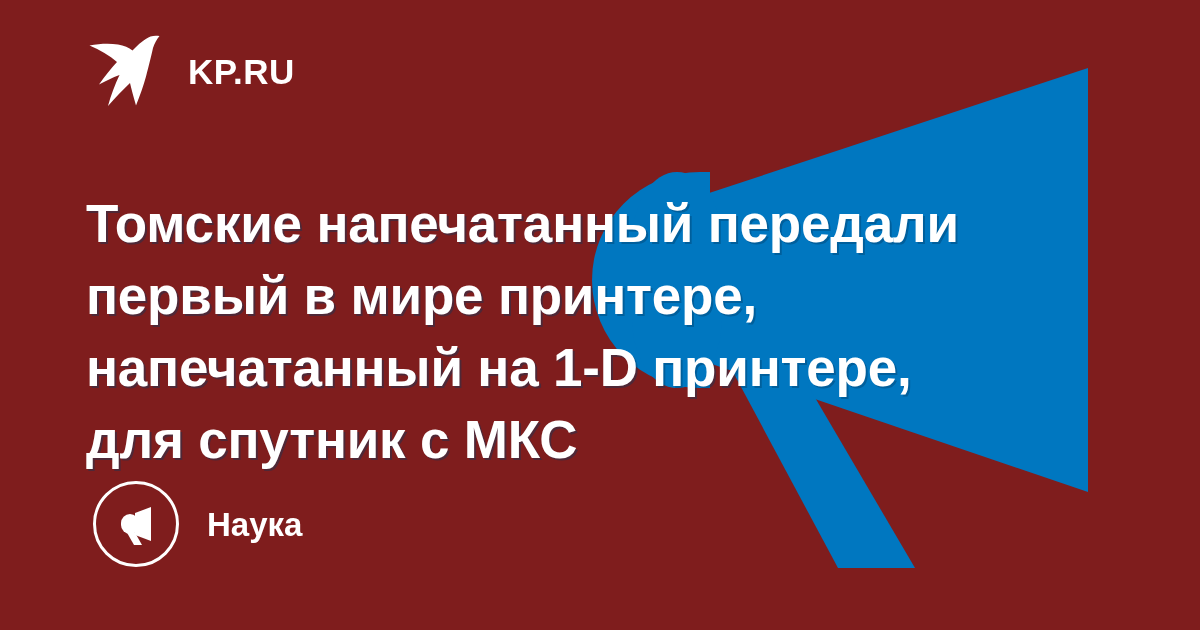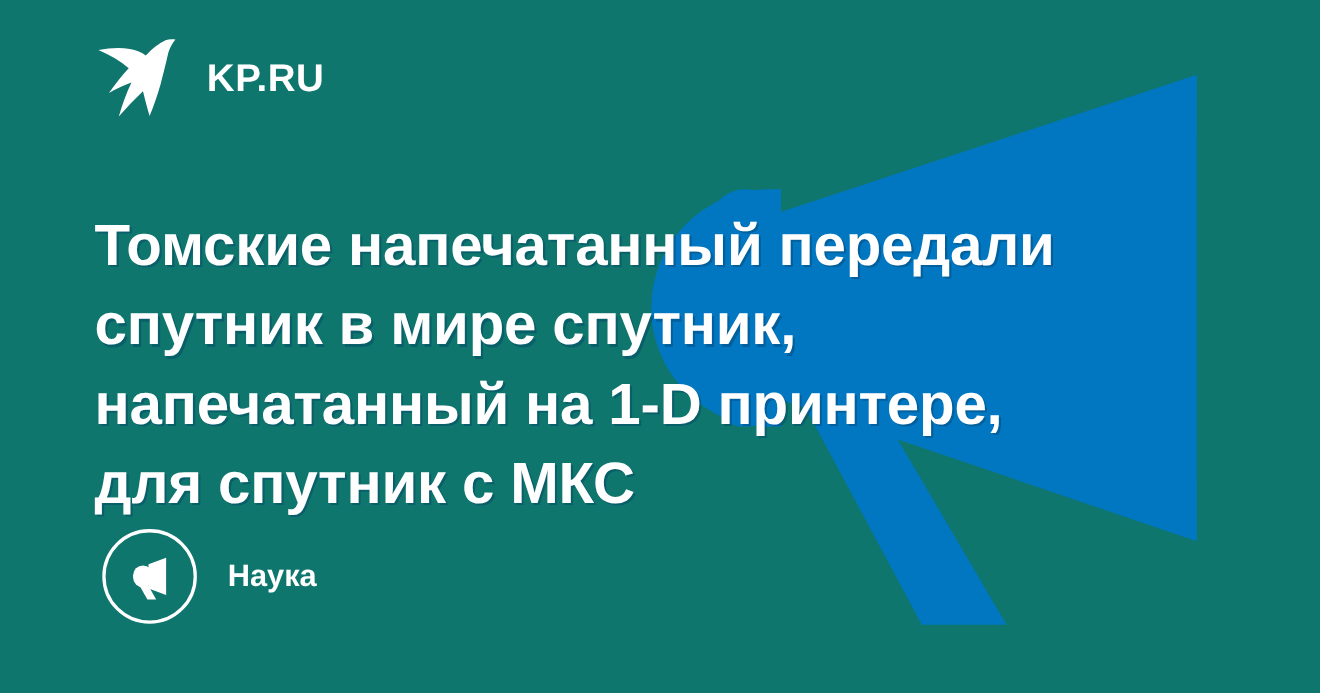--- a/index.html
+++ b/index.html
@@ -10,21 +10,21 @@
     width: 1200px;
     height: 630px;
     overflow: hidden;
     font-family: "Liberation Sans", sans-serif;
   }
 
   #card {
     position: relative;
     width: 1200px;
     height: 630px;
-    background: #0f766e;
+    background: #7f1d1d;
     overflow: hidden;
   }
 
   
   #watermark {
     position: absolute;
     inset: 0;
     width: 1200px;
     height: 630px;
     pointer-events: none;
@@ -94,21 +94,21 @@
     flex: 0 0 auto;
   }
   #megaphone-icon {
     width: 46px;
     height: 46px;
     display: block;
   }
   #category-label {
     margin-left: 28px;
     color: #ffffff;
-    font-size: 28px;
+    font-size: 33px;
     font-weight: bold;
     line-height: 1;
     white-space: nowrap;
   }
 </style>
 </head>
 <body>
 
 <div id="card">
 
@@ -124,21 +124,21 @@
 
   <div id="header">
     <svg id="bird-logo" viewBox="0 0 78 74" aria-hidden="true">
       <path d="M62.5 2.5 C57 5 50.5 10 44.5 16.5 C41 13.5 36 11.5 30 10.5 C21.5 9 11.5 9.5 1.5 11.5 C12 16 21.5 21.5 29 28 C23 34.5 17 42 11 50.5 C17.5 47 24.5 43.5 31.5 41 C27 50.5 23 61 20 72 C27.5 63.5 35 55.5 42 49 C43.5 55.5 45.5 63 48 71.5 C52 61.5 55.5 51.5 58 42.5 C61 31 63.5 21 65 14 C66.5 9.5 68.5 5.5 71.5 2 C68.5 1.5 65.5 1.5 62.5 2.5 Z" fill="#ffffff"></path>
     </svg>
     <div id="brand-text">KP.RU</div>
   </div>
 
   <h1 id="headline">
     <span class="hl-line">Томские напечатанный передали</span>
-    <span class="hl-line">спутник в мире спутник,</span>
+    <span class="hl-line">первый в мире принтере,</span>
     <span class="hl-line">напечатанный на 1-D принтере,</span>
     <span class="hl-line">для спутник с МКС</span>
   </h1>
 
   <div id="category">
     <span id="category-icon-ring">
       <svg id="megaphone-icon" viewBox="0 0 46 46" aria-hidden="true">
         <polygon points="38,6 38,40 22,34 22,12" fill="#ffffff"></polygon>
         <rect x="8" y="13" width="18" height="20" rx="9" ry="9" fill="#ffffff"></rect>
         <polygon points="13,30 20,28 29,44 21,44" fill="#ffffff"></polygon>

